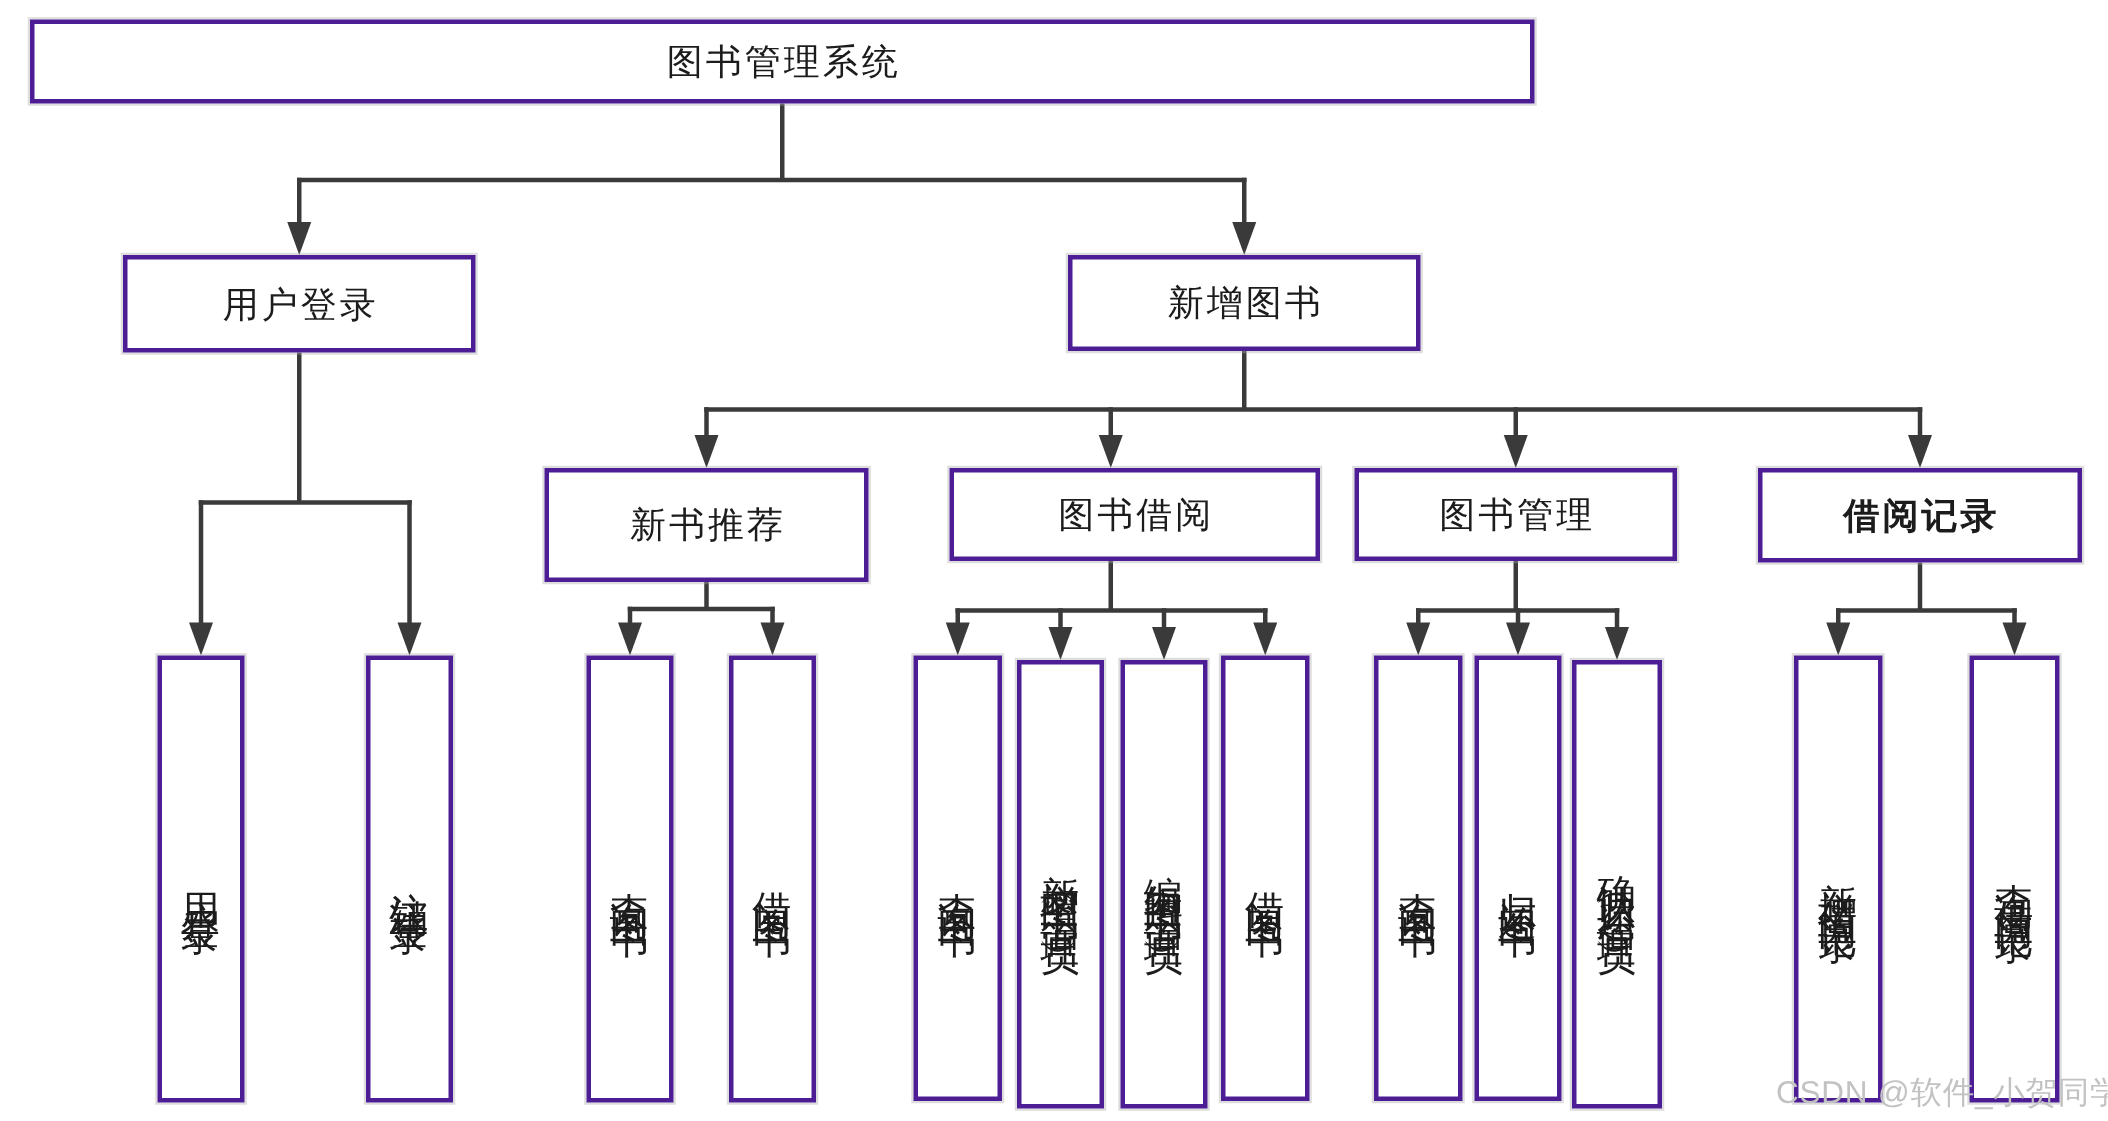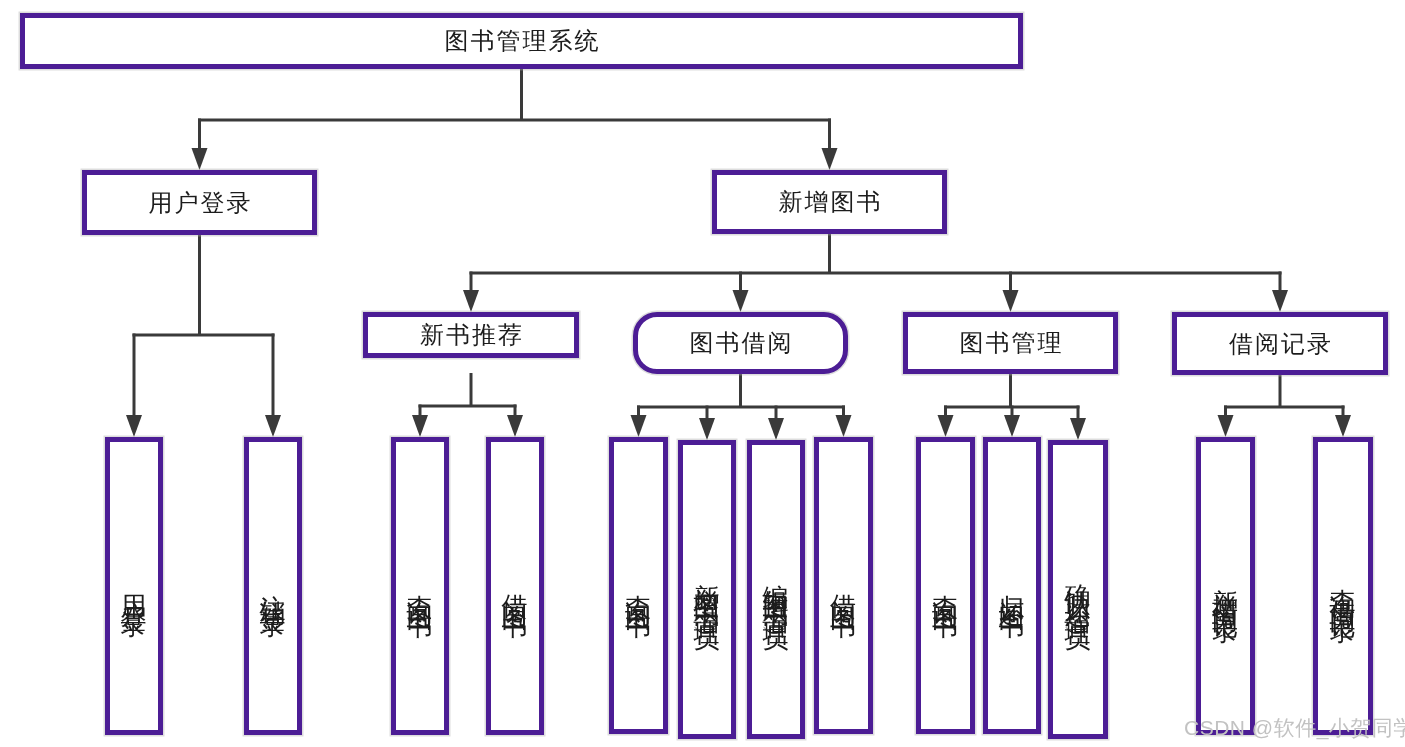--- a/index.html
+++ b/index.html
@@ -19,21 +19,21 @@
   }
   #connectors {
     position: absolute;
     left: 0; top: 0;
     width: 1405px;
     height: 747px;
   }
   .node {
     position: absolute;
     background: #ffffff;
-    border: 5px solid #4c1d95;
+    border: 3px solid #4c1d95;
     box-sizing: border-box;
     display: flex;
     align-items: center;
     justify-content: center;
     box-shadow: 0 0 0 1.5px rgba(170,170,170,0.4);
     color: #1c1c1c;
   }
   .node-h .lbl {
     font-size: 24px;
     letter-spacing: 2px;
@@ -119,30 +119,30 @@
   <div id="watermark">CSDN @软件_小贺同学</div>
 <div class="node node-h" style="left: 20px; top: 13px; width: 1003px; height: 56px;">
       <span class="lbl">图书管理系统</span>
     </div>
     <div class="node node-h" style="left: 82px; top: 170px; width: 235px; height: 65px;">
       <span class="lbl">用户登录</span>
     </div>
     <div class="node node-h" style="left: 712px; top: 170px; width: 235px; height: 64px;">
       <span class="lbl">新增图书</span>
     </div>
-    <div class="node node-h" style="left: 363px; top: 312px; width: 216px; height: 46px; text-align: right;">
+    <div class="node node-h" style="left: 363px; top: 312px; width: 216px; height: 76px; text-align: right;">
       <span class="lbl">新书推荐</span>
     </div>
-    <div class="node node-h" style="left: 633px; top: 312px; width: 215px; height: 62px; border-radius: 24px;">
+    <div class="node node-h" style="left: 633px; top: 312px; width: 247px; height: 62px;">
       <span class="lbl">图书借阅</span>
     </div>
     <div class="node node-h" style="left: 903px; top: 312px; width: 215px; height: 62px;">
       <span class="lbl">图书管理</span>
     </div>
-    <div class="node node-h" style="left: 1172px; top: 312px; width: 216px; height: 63px;">
+    <div class="node node-h" style="left: 1172px; top: 312px; width: 216px; height: 63px; font-weight: bold;">
       <span class="lbl">借阅记录</span>
     </div>
     <div class="node node-v" style="left: 105px; top: 437px; width: 58px; height: 298px;">
       <span class="lbl">用户登录</span>
     </div>
     <div class="node node-v" style="left: 244px; top: 437px; width: 58px; height: 298px;">
       <span class="lbl">注销登录</span>
     </div>
     <div class="node node-v" style="left: 391px; top: 437px; width: 58px; height: 298px;">
       <span class="lbl">查询图书</span>

